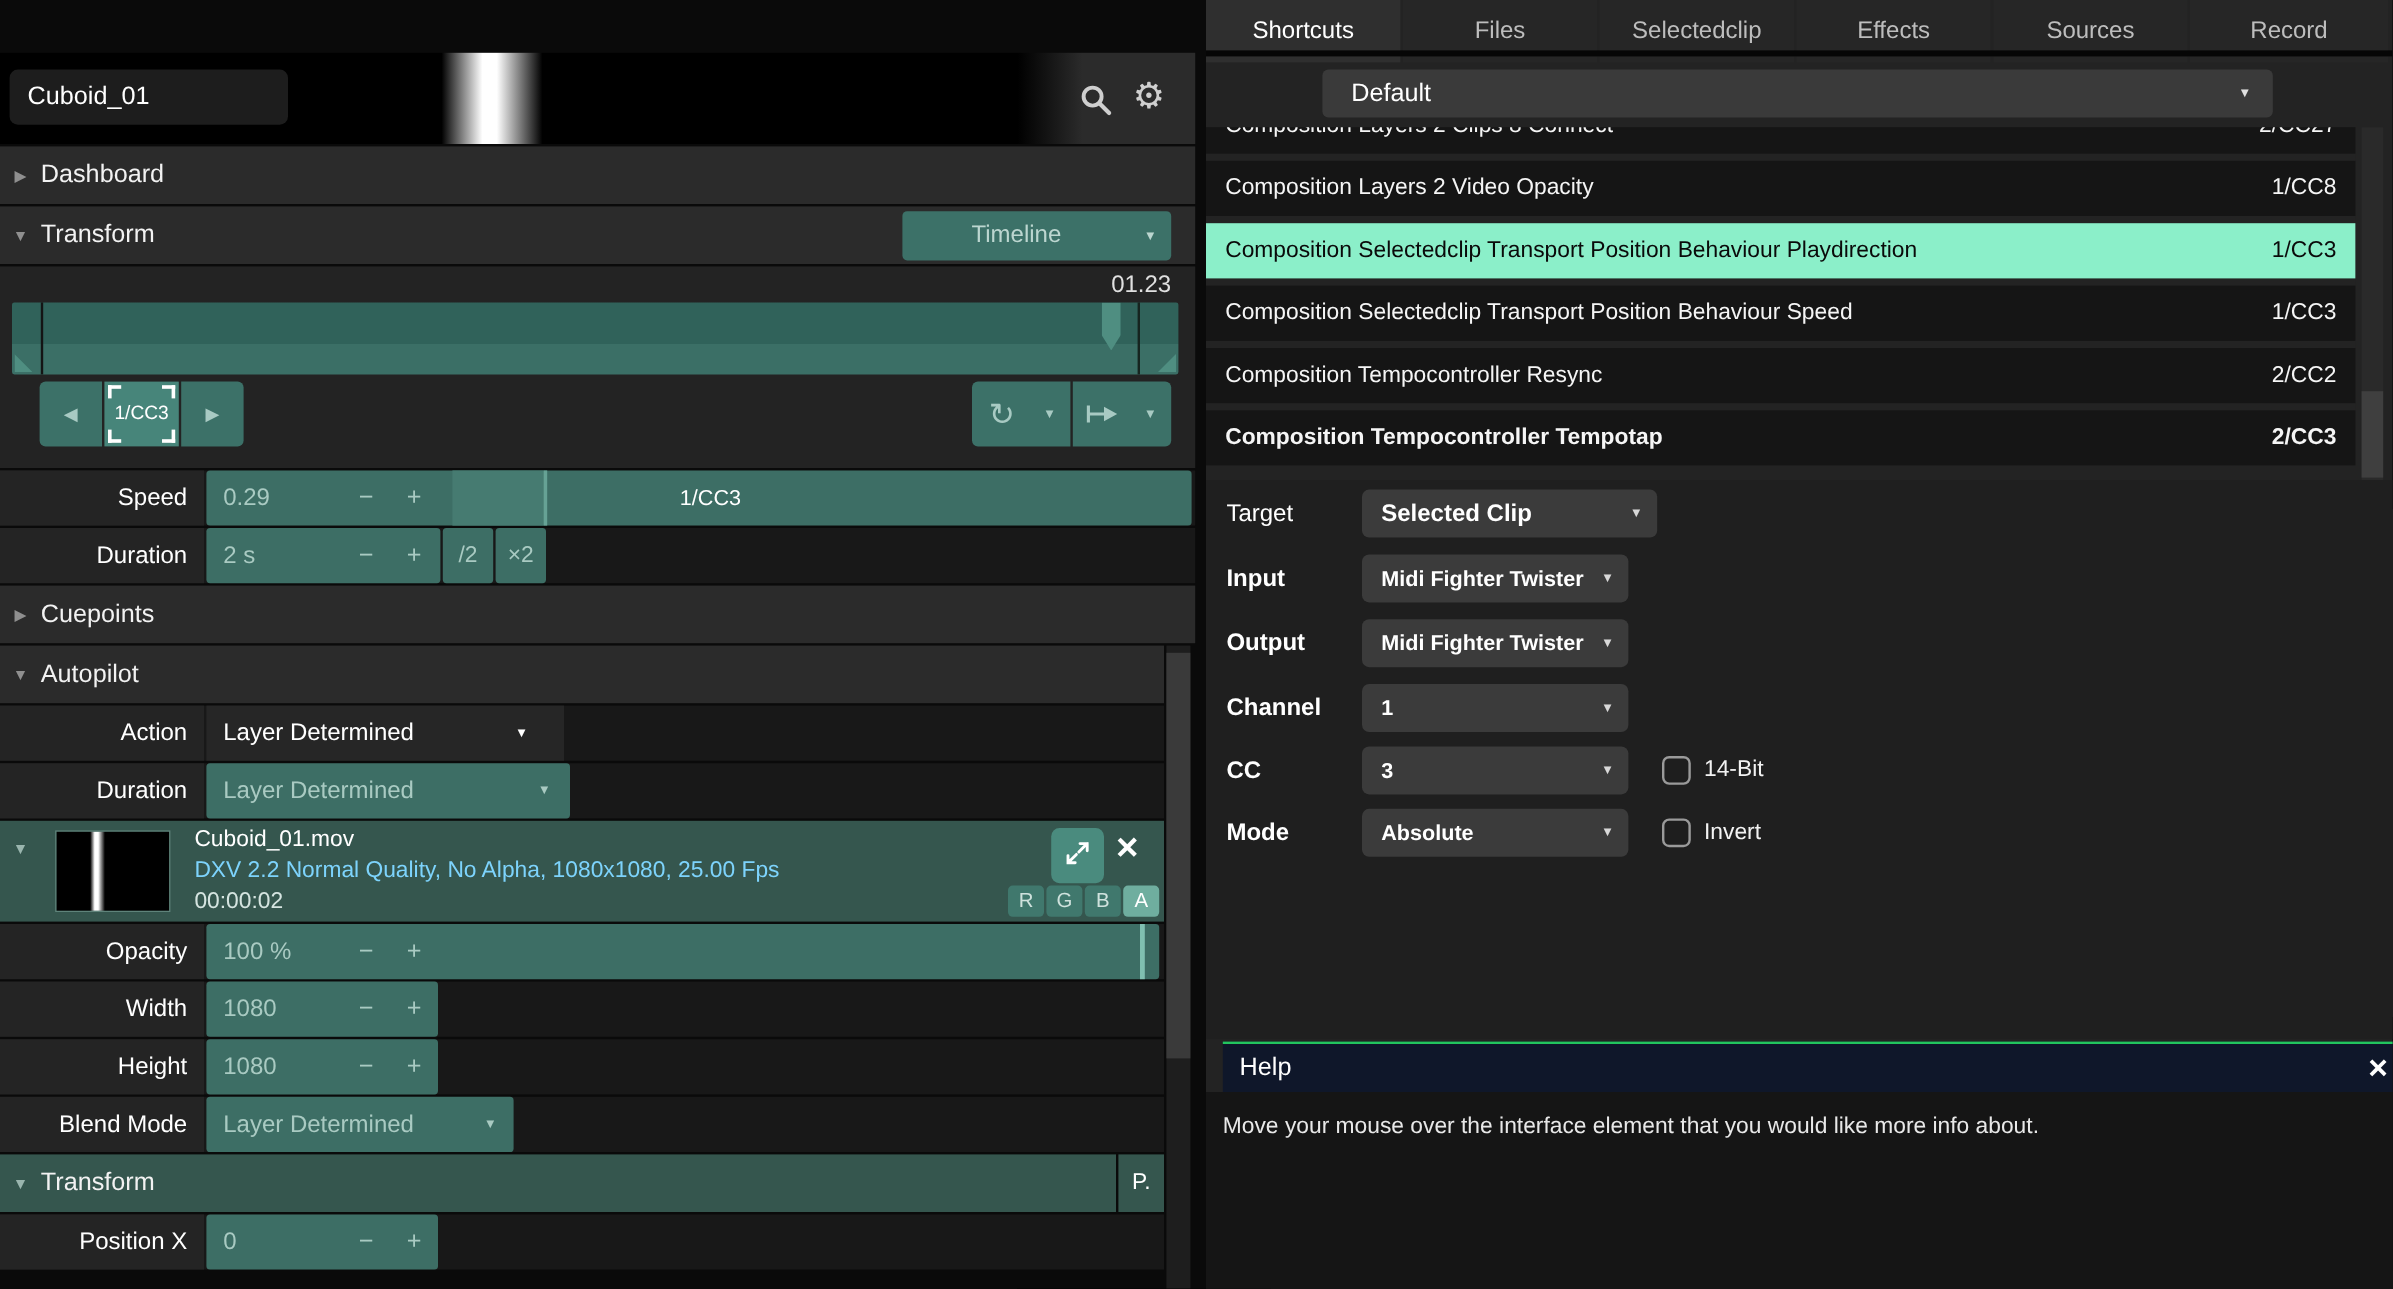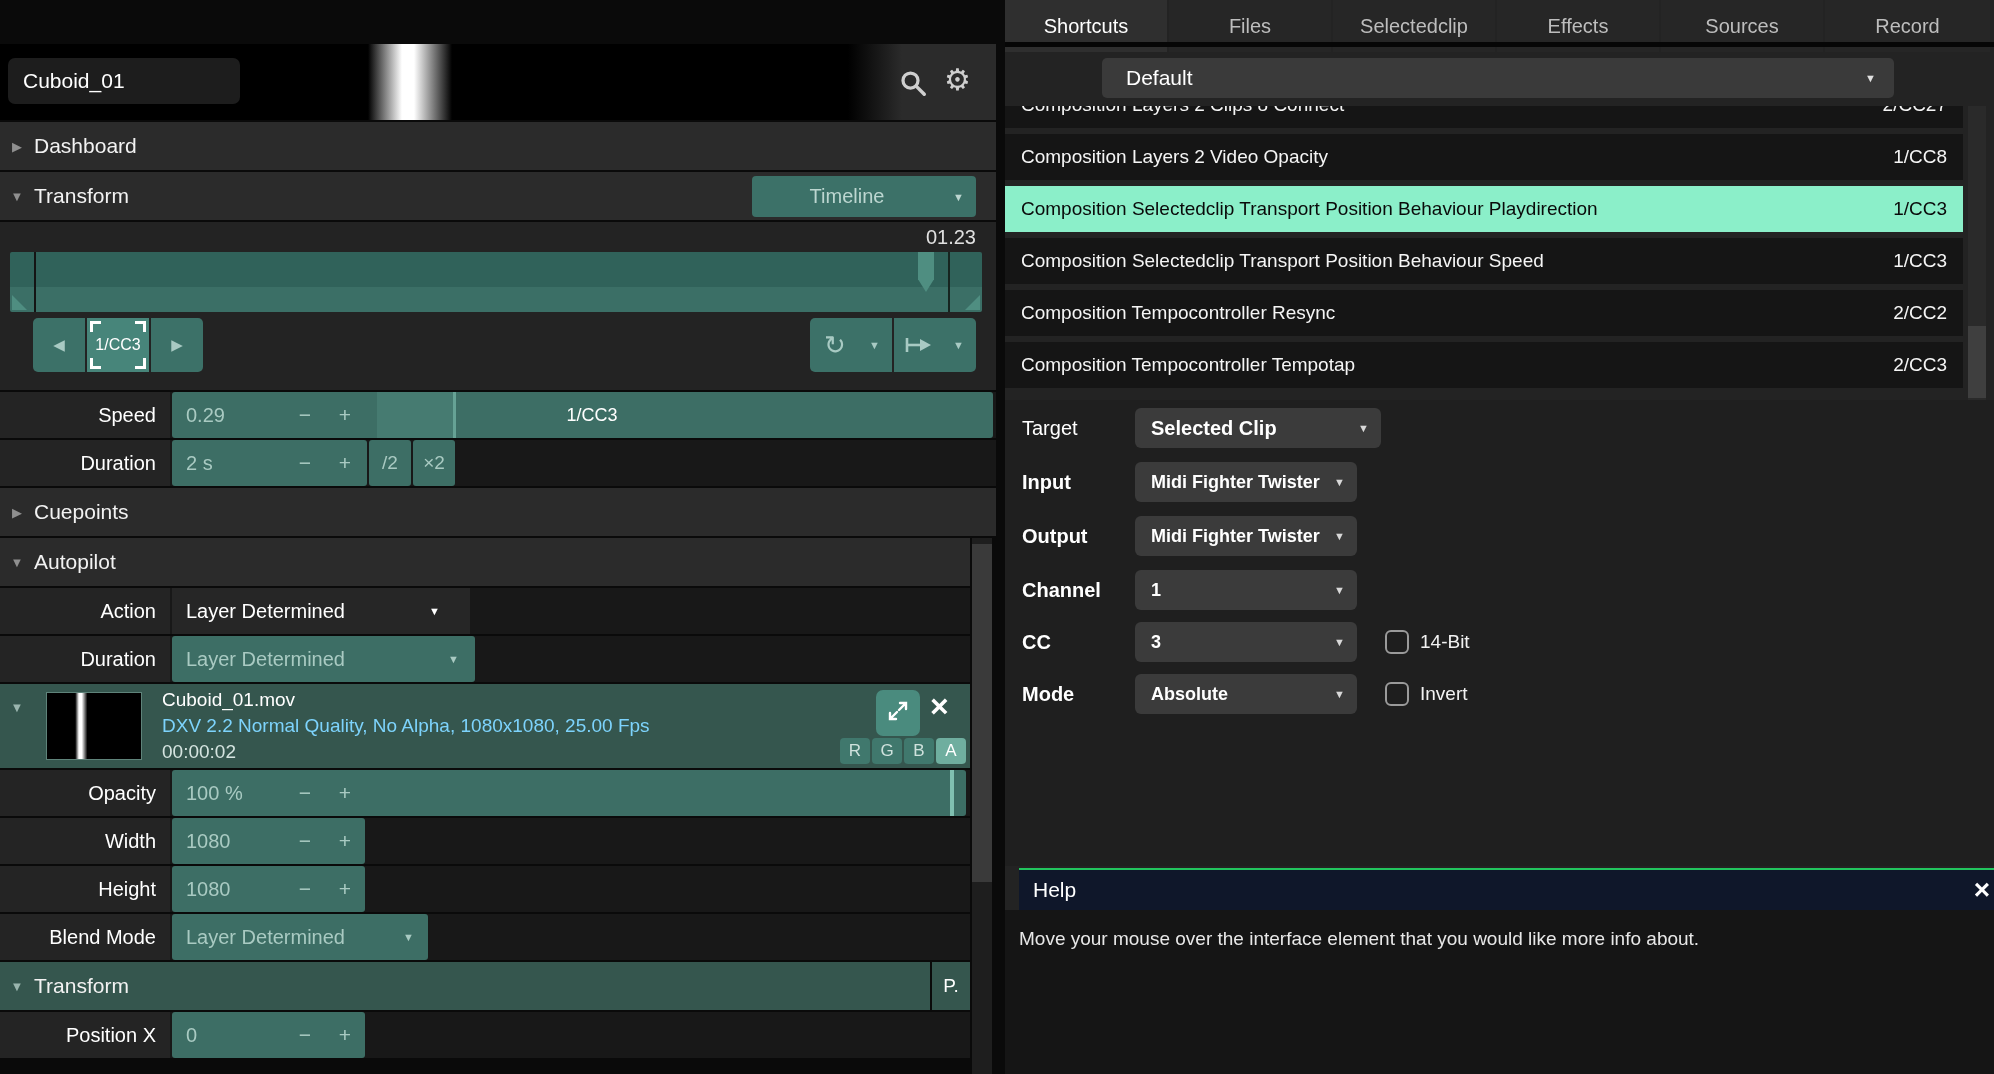--- a/index.html
+++ b/index.html
@@ -266,21 +266,21 @@
       <span class="vl">1/CC3</span>
     </div>
     <div class="lrow" style="top:132px;">
       <span class="nm">Composition Selectedclip Transport Position Behaviour Speed</span>
       <span class="vl">1/CC3</span>
     </div>
     <div class="lrow" style="top:184px;">
       <span class="nm">Composition Tempocontroller Resync</span>
       <span class="vl">2/CC2</span>
     </div>
-    <div class="lrow" style="top:236px;">
+    <div class="lrow" style="top:236px;font-weight:bold;">
       <span class="nm">Composition Tempocontroller Tempotap</span>
       <span class="vl">2/CC3</span>
     </div>
   </div>
   <div class="ab" style="left:1968px;top:106px;width:18px;height:294px;background:#2a2a2a;"></div>
   <div class="ab" style="left:1968px;top:326px;width:18px;height:72px;background:#3f3f3f;"></div>
 
   <div class="ab" style="left:1005px;top:400px;width:989px;height:466px;background:#1f1f1f;"></div>
 
   <span class="mlabel" style="top:408px;font-weight:normal;">Target</span>

